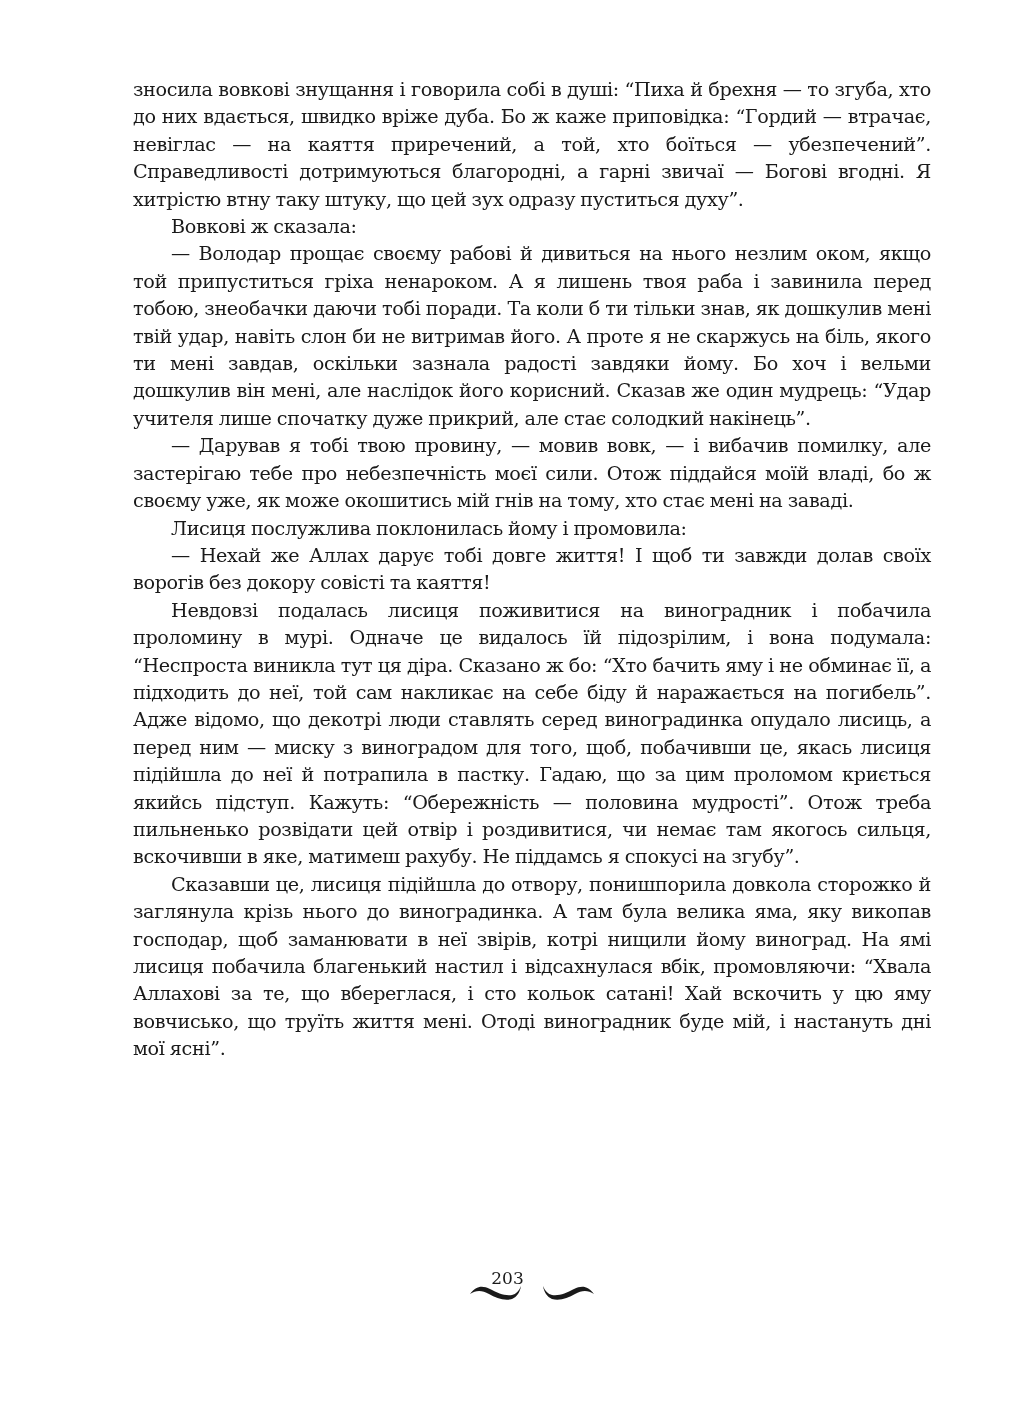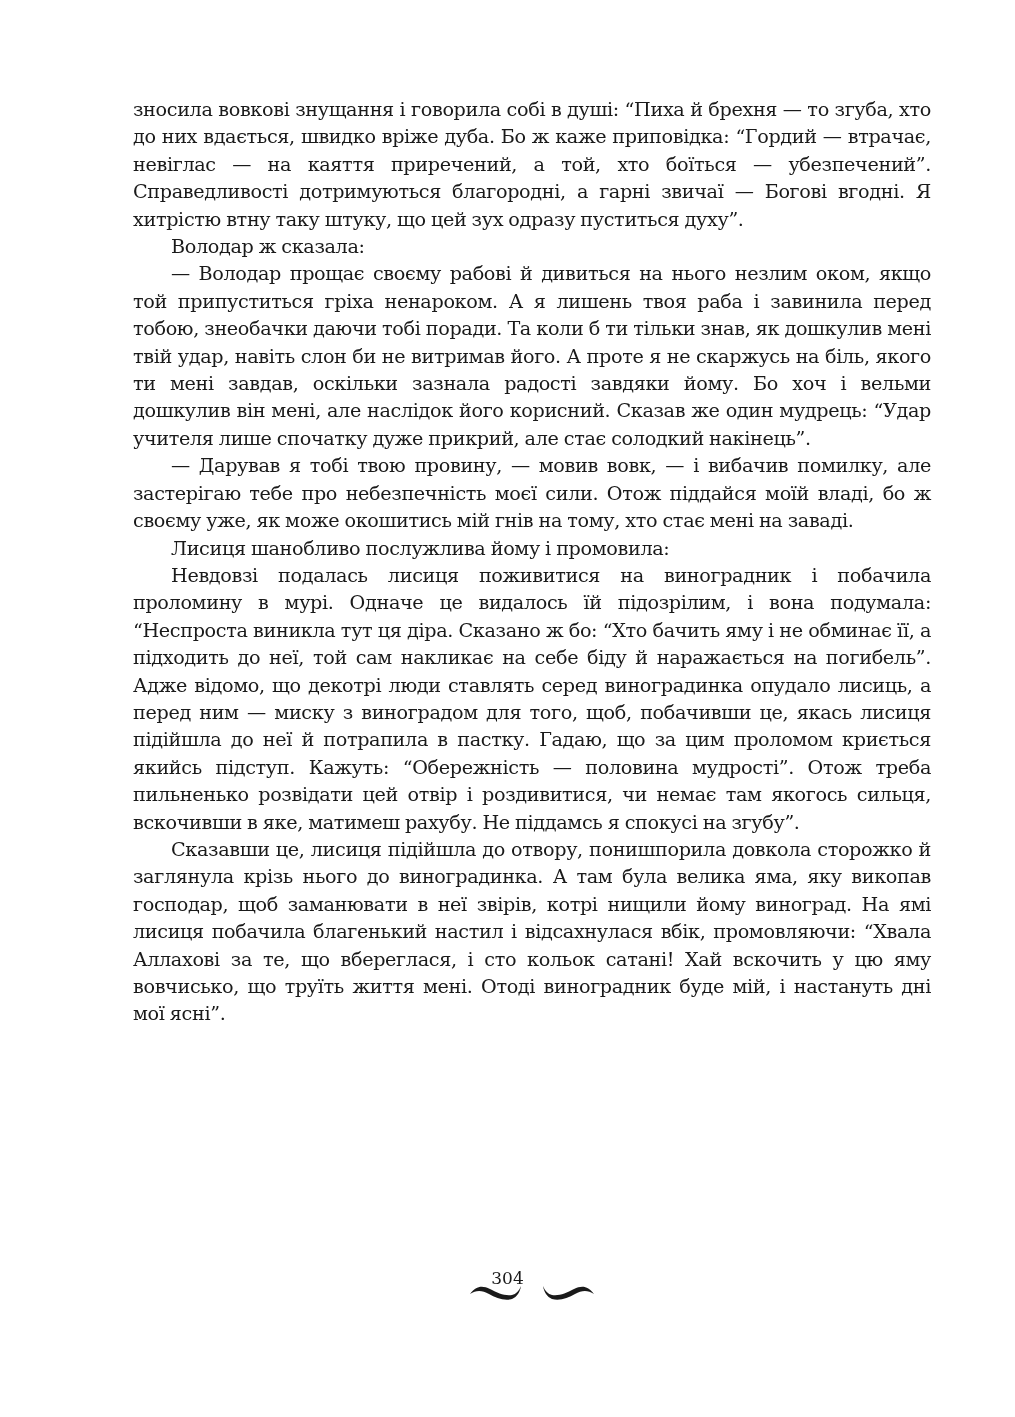--- a/index.html
+++ b/index.html
@@ -1,20 +1,20 @@
 <!DOCTYPE html>
 <html><head>
 <meta charset="utf-8">
 <style>
   html, body { margin: 0; padding: 0; background: #ffffff; }
   body { width: 1015px; height: 1417px; position: relative; overflow: hidden; }
   .page {
     position: absolute;
     left: 133px;
-    top: 96px;
+    top: 76px;
     width: 798px;
     font-family: "DejaVu Serif", "Liberation Serif", serif;
     font-size: 19.2px;
     line-height: 27.4px;
     color: #1a1a1a;
     text-align: justify;
     letter-spacing: -0.35px;
     word-spacing: -0.5px;
   }
   .page p { margin: 0; padding: 0; }
@@ -37,29 +37,30 @@
   }
   .ornament { position: absolute; top: 12px; }
   .ornament.left { left: 468px; }
   .ornament.right { left: 540px; }
 </style>
 </head>
 <body>
 
 <div class="page">
   <p>зносила вовкові знущання і говорила собі в душі: “Пиха й брехня — то згуба, хто до них вдається, швидко вріже дуба. Бо ж каже приповідка: “Гордий — втрачає, невіглас — на каяття приречений, а той, хто боїться — убезпечений”. Справедливості дотримуються благородні, а гарні звичаї — Богові вгодні. Я хитрістю втну таку штуку, що цей зух одразу пуститься духу”.</p>
-  <p class="indent">Володар ж сказала:</p>
+  <p class="indent">Вовкові ж сказала:</p>
   <p class="indent">— Володар прощає своєму рабові й дивиться на нього незлим оком, якщо той припуститься гріха ненароком. А я лишень твоя раба і завинила перед тобою, знеобачки даючи тобі поради. Та коли б ти тільки знав, як дошкулив мені твій удар, навіть слон би не витримав його. А проте я не скаржусь на біль, якого ти мені завдав, оскільки зазнала радості завдяки йому. Бо хоч і вельми дошкулив він мені, але наслідок його корисний. Сказав же один мудрець: “Удар учителя лише спочатку дуже прикрий, але стає солодкий накінець”.</p>
   <p class="indent">— Дарував я тобі твою провину, — мовив вовк, — і вибачив помилку, але застерігаю тебе про небезпечність моєї сили. Отож піддайся моїй владі, бо ж своєму уже, як може окошитись мій гнів на тому, хто стає мені на заваді.</p>
-  <p class="indent">Лисиця шанобливо послужлива йому і промовила:</p>
+  <p class="indent">Лисиця послужлива поклонилась йому і промовила:</p>
+  <p class="indent">— Нехай же Аллах дарує тобі довге життя! І щоб ти завжди долав своїх ворогів без докору совісті та каяття!</p>
   <p class="indent">Невдовзі подалась лисиця поживитися на виноградник і побачила проломину в мурі. Одначе це видалось їй підозрілим, і вона подумала: “Неспроста виникла тут ця діра. Сказано ж бо: “Хто бачить яму і не обминає її, а підходить до неї, той сам накликає на себе біду й наражається на погибель”. Адже відомо, що декотрі люди ставлять серед виноградинка опудало лисиць, а перед ним — миску з виноградом для того, щоб, побачивши це, якась лисиця підійшла до неї й потрапила в пастку. Гадаю, що за цим проломом криється якийсь підступ. Кажуть: “Обережність — половина мудрості”. Отож треба пильненько розвідати цей отвір і роздивитися, чи немає там якогось сильця, вскочивши в яке, матимеш рахубу. Не піддамсь я спокусі на згубу”.</p>
   <p class="indent">Сказавши це, лисиця підійшла до отвору, понишпорила довкола сторожко й заглянула крізь нього до виноградинка. А там була велика яма, яку викопав господар, щоб заманювати в неї звірів, котрі нищили йому виноград. На ямі лисиця побачила благенький настил і відсахнулася вбік, промовляючи: “Хвала Аллахові за те, що вбереглася, і сто кольок сатані! Хай вскочить у цю яму вовчисько, що труїть життя мені. Отоді виноградник буде мій, і настануть дні мої ясні”.</p>
 </div>
 
 <div class="footer">
   <svg class="ornament left" width="56" height="22" viewBox="0 0 56 22">
     <path d="M2,14 C8,6 14,5 22,9 C30,13 36,16 44,15 C48,14 51,11 53,6 C52,12 49,17 44,19 C36,21 28,18 21,14 C14,10 8,10 2,14 Z" fill="#1a1a1a"></path>
   </svg>
-  <div class="folio">304</div>
+  <div class="folio">203</div>
   <svg class="ornament right" width="56" height="22" viewBox="0 0 56 22">
     <path d="M54,14 C48,6 42,5 34,9 C26,13 20,16 12,15 C8,14 5,11 3,6 C4,12 7,17 12,19 C20,21 28,18 35,14 C42,10 48,10 54,14 Z" fill="#1a1a1a"></path>
   </svg>
 </div>
 
 </body></html>

